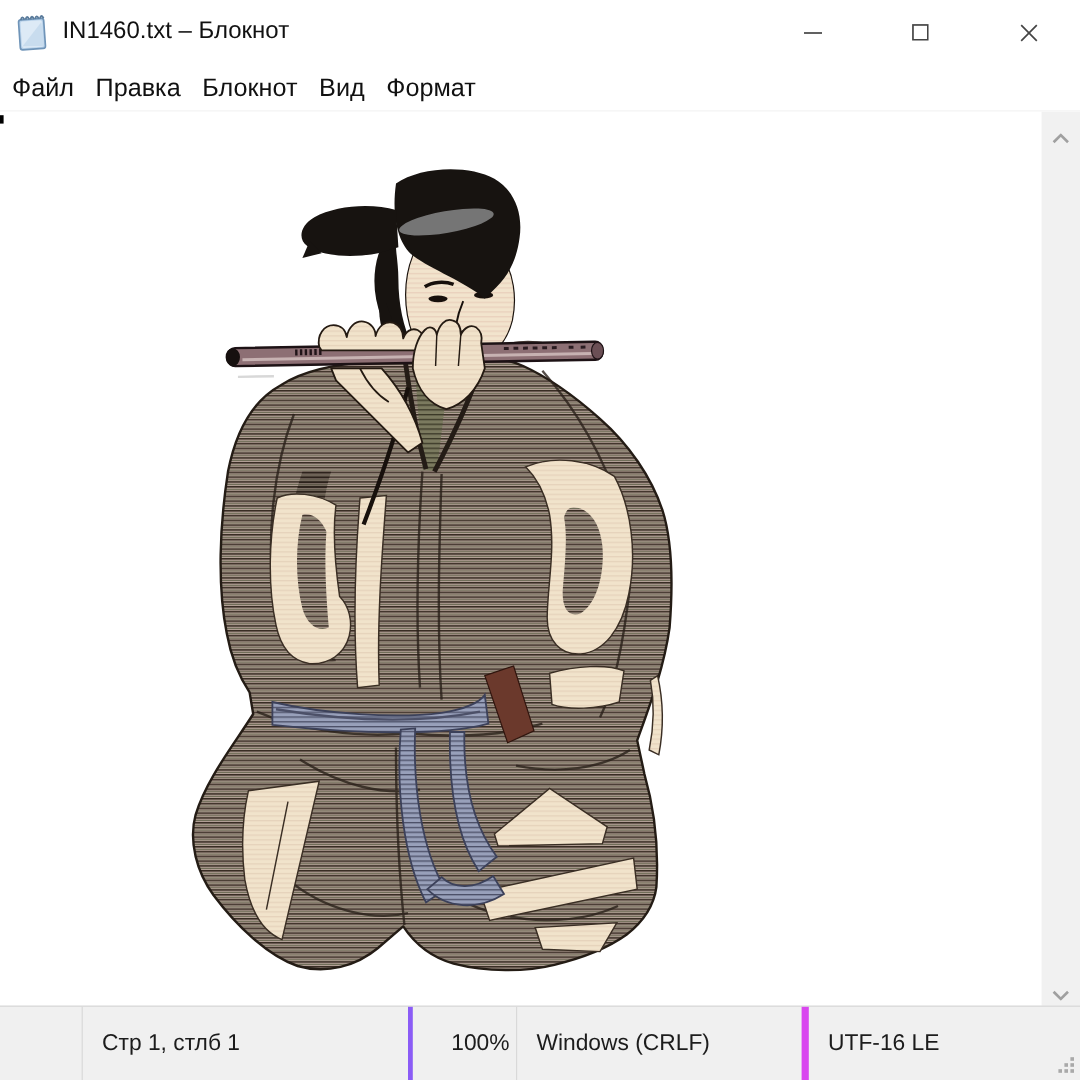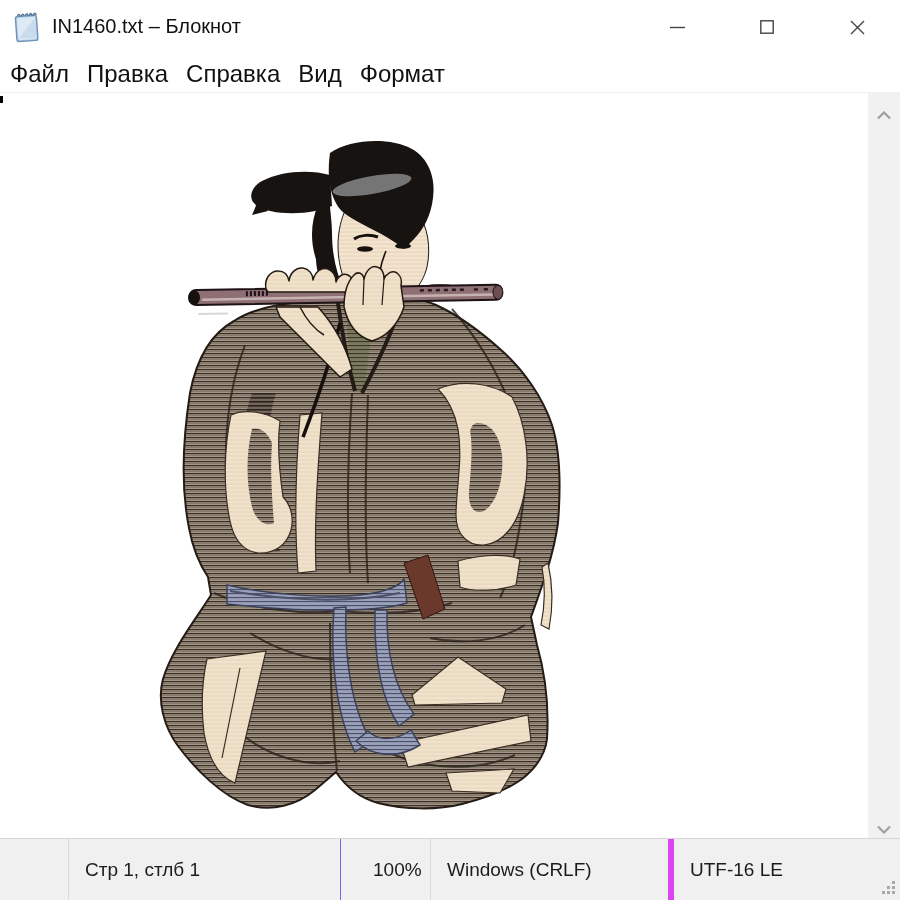--- a/index.html
+++ b/index.html
@@ -18,21 +18,21 @@
     position:absolute;left:52px;top:15px;font-size:20px;color:#111111;white-space:nowrap;
   }
   .winbtn{position:absolute;top:0;width:46px;height:54px;display:flex;align-items:center;justify-content:center;background:transparent;border:none;}
   .winbtn svg{display:block}
   .btn-min{left:654px}.btn-max{left:744px}.btn-close{left:834px}
   
   .menubar{
     position:absolute;left:0;top:56px;width:900px;height:37px;background:#ffffff;
     border-bottom:1px solid #f0f0f0;display:flex;align-items:center;padding-left:1px;box-sizing:border-box;
   }
-  .menu-item{font-size:24px;color:#111111;padding:0 9px;height:34px;line-height:34px;}
+  .menu-item{font-size:21px;color:#111111;padding:0 9px;height:34px;line-height:34px;}
   
   .content{
     position:absolute;left:0;top:93px;width:900px;height:762px;background:#ffffff;overflow:hidden;
   }
   .caret{position:absolute;left:0;top:3px;width:3px;height:7px;background:#000;}
   .art{position:absolute;left:0;top:0;}
   
   .vscroll{
     position:absolute;right:0;top:0;width:32px;height:762px;background:#f1f1f1;
   }
@@ -40,21 +40,21 @@
   .arrow-up{top:12px}.arrow-down{bottom:16px}
   
   .statusbar{
     position:absolute;left:0;bottom:0;width:900px;height:62px;background:#f0f0f0;
     border-top:1px solid #d7d7d7;display:flex;box-sizing:border-box;
     font-size:19px;color:#1c1c1c;
   }
   .status-cell{display:flex;align-items:center;box-sizing:border-box;padding-left:16px;white-space:nowrap;}
   .sc-0{width:68px;padding-left:0;}
   .sc-1{width:272px;border-left:1px solid #d9d9d9;}
-  .sc-2{width:90px;border-left:1px solid #8b5cf6;padding-left:32px;}
+  .sc-2{width:90px;border-left:4px solid #8b5cf6;padding-left:32px;}
   .sc-3{width:238px;border-left:1px solid #d9d9d9;}
   .sc-4{flex:1;border-left:6px solid #d946ef;}
   .grip{position:absolute;right:4px;bottom:5px;width:14px;height:14px;}
   .grip i{position:absolute;width:3px;height:3px;background:#a9a9a9;}
 </style>
 </head>
 <body>
 
 <div class="titlebar">
   <svg class="app-icon" viewBox="0 0 34 34">
@@ -86,21 +86,21 @@
   <button class="winbtn btn-close">
     <svg width="15" height="15" viewBox="0 0 15 15">
         <path d="M1 1 L14 14 M14 1 L1 14" stroke="#444" stroke-width="1.4"></path>
       </svg>
   </button>
 </div>
 
 <div class="menubar">
   <span class="menu-item">Файл</span>
   <span class="menu-item">Правка</span>
-  <span class="menu-item">Справка</span>
+  <span class="menu-item">Блокнот</span>
   <span class="menu-item">Вид</span>
   <span class="menu-item">Формат</span>
 </div>
 
 <div class="content">
   <div class="caret"></div>
 
   <svg class="art" width="868" height="762" viewBox="0 0 868 762">
     <defs>
       <pattern id="pRobe" width="4" height="4" patternUnits="userSpaceOnUse">

